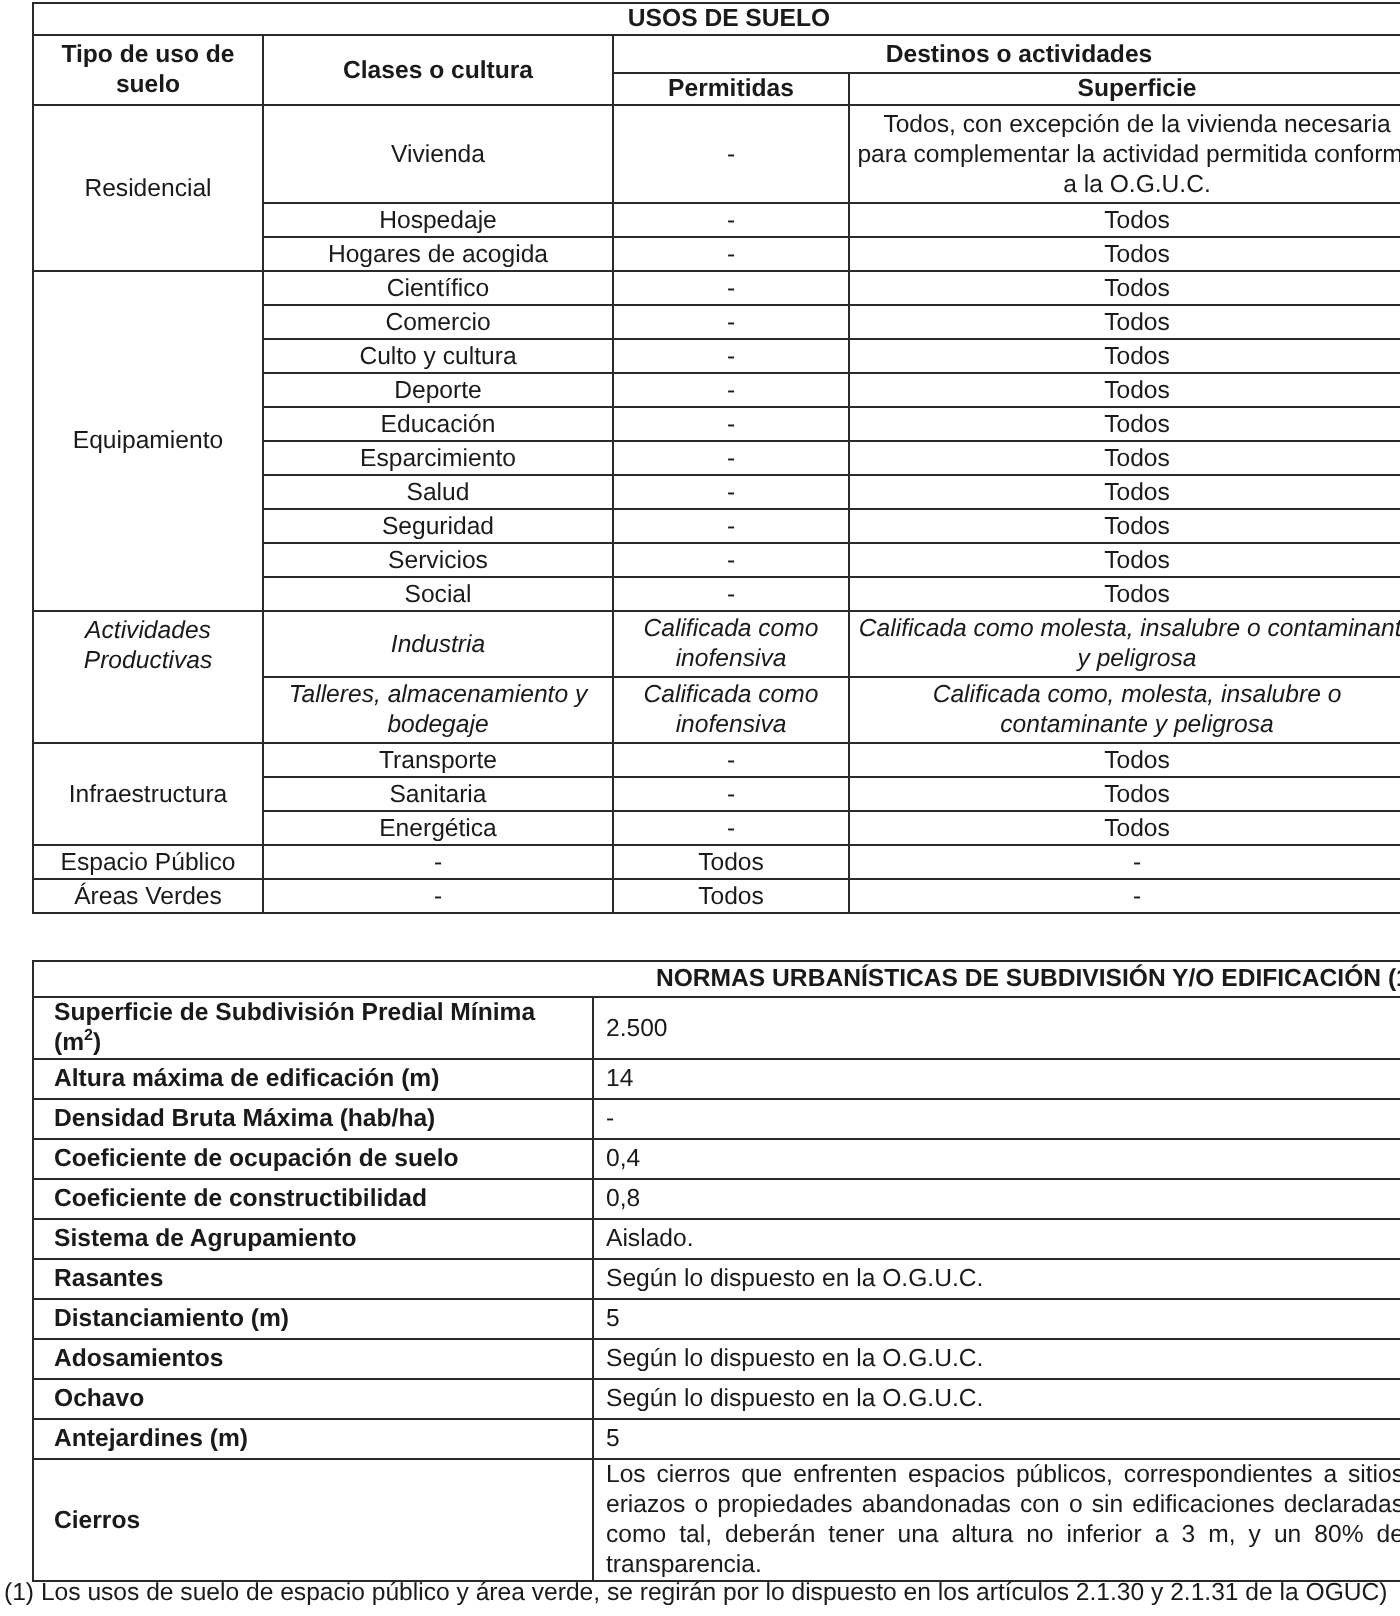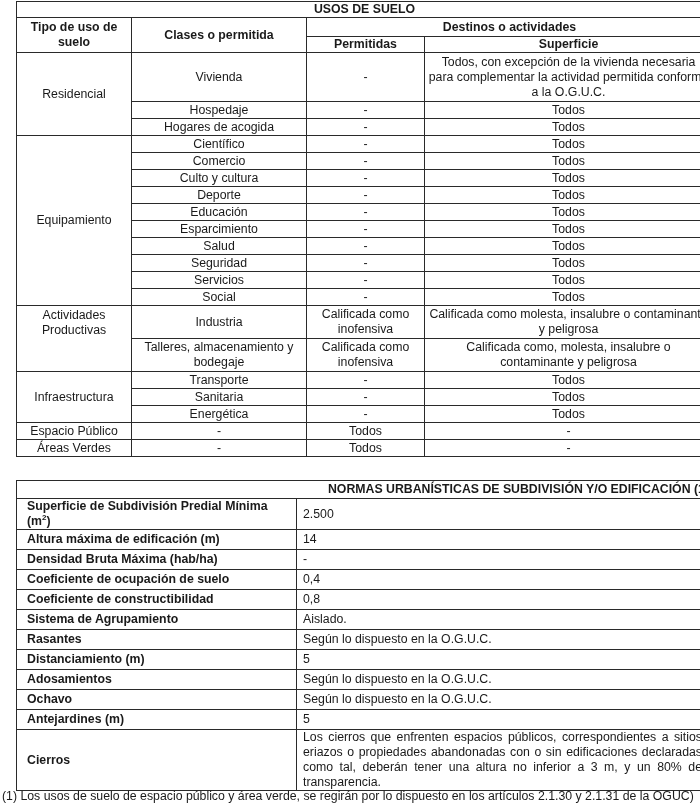--- a/index.html
+++ b/index.html
@@ -7,21 +7,21 @@
          font-family:"Liberation Sans", sans-serif; color:#1a1a1a; }
   table { border-collapse:collapse; position:absolute; left:16px; }
   td, th { border:1.5px solid #2a2a2a; padding:0 3px; font-size:12.3px; line-height:15px; }
   #uses { top:1px; width:697px; }
   #uses th { font-weight:bold; text-align:center; }
   #uses td { text-align:center; vertical-align:middle; font-weight:normal; }
   #uses .title th { height:15px; font-size:12.3px; }
   #uses .h1 th { height:18px; }
   #uses .h2 th { height:15px; }
   #uses tr.r td { height:16px; }
-  #uses tr.r2 td { height:32px; }
+  #uses tr.r2 td { height:32px;font-style:italic; }
   #uses tr.r3 td { height:48px; }
   #norms { top:480px; width:697px; }
   #norms th { font-weight:bold; text-align:right; height:17px; }
   #norms td { height:19px; vertical-align:middle; }
   #norms td.lbl { font-weight:bold; width:266px; padding-left:10px; }
   #norms td.val { padding-left:6px;margin-left:24px; }
   #norms tr.tall td { height:60px; }
   #norms td.just { text-align:justify; padding-right:10px; line-height:15px; }
   sup { font-size:8px; line-height:0; }
   #footnote { position:absolute; left:2px; top:789px; font-size:12.3px; white-space:nowrap; }
@@ -29,21 +29,21 @@
 </head>
 <body>
 
 <table id="uses">
   <tbody>
       <tr class="title">
     <th colspan="4">USOS DE SUELO</th>
   </tr>
   <tr class="h1">
     <th rowspan="2" style="width:108px">Tipo de uso de suelo</th>
-    <th rowspan="2" style="width:168px">Clases o permitida</th>
+    <th rowspan="2" style="width:168px">Clases o cultura</th>
     <th colspan="2">Destinos o actividades</th>
   </tr>
   <tr class="h2">
     <th style="width:111px">Permitidas</th>
     <th>Superficie</th>
   </tr>
 
   <tr class="r3">
     <td rowspan="3">Residencial</td>
     <td>Vivienda</td>

